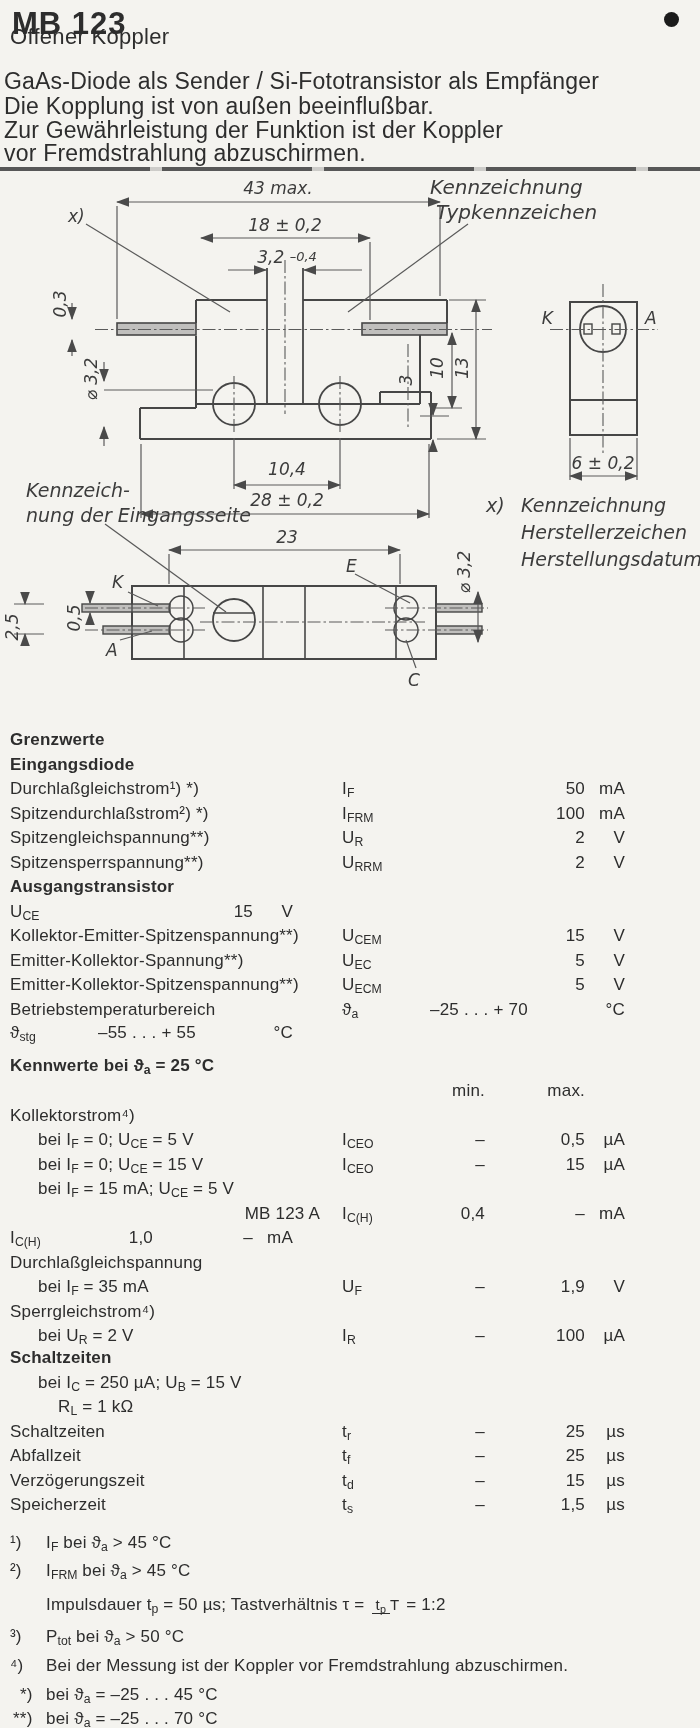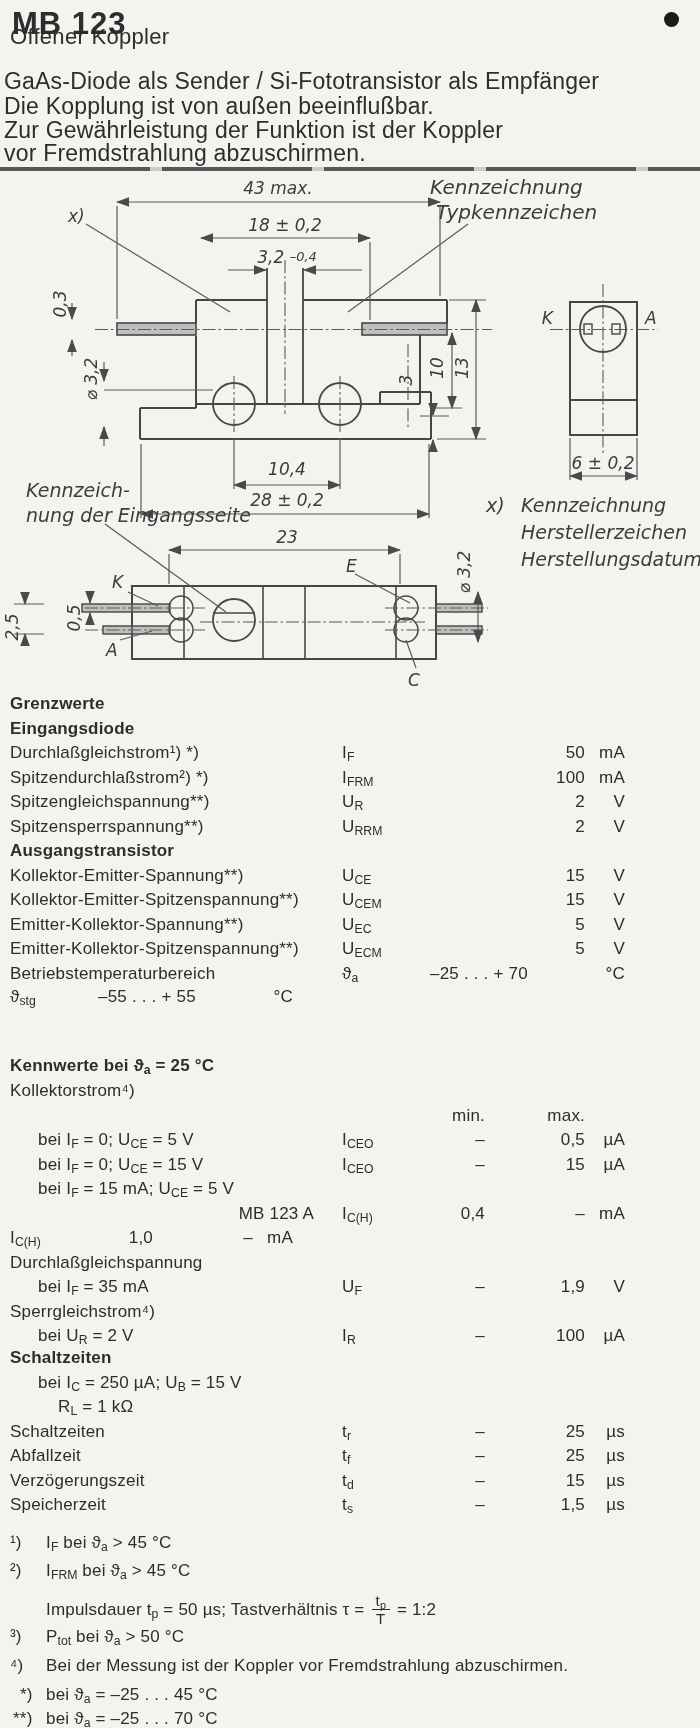--- a/index.html
+++ b/index.html
@@ -7,44 +7,44 @@
 body{position:relative;background:#f4f3ef;font-family:"Liberation Sans","DejaVu Sans",sans-serif;color:#2d2d2d;overflow:hidden}
 .abs{position:absolute}
 .product{left:12px;top:6px;font-size:31px;font-weight:bold;letter-spacing:1px}
 .dot{left:664px;top:12px;width:15px;height:15px;border-radius:50%;background:#1b1b1b}
 .title{left:10px;top:24px;font-size:22px;letter-spacing:.3px}
 .hline{left:4px;font-size:23px;letter-spacing:.2px;white-space:nowrap}
 .l1{top:68px}.l2{top:93px}.l3{top:117px}.l4{top:140px}
 .rule{left:0;top:167px;width:700px;height:4px;background:repeating-linear-gradient(90deg,#575757 0 150px,rgba(87,87,87,.25) 150px 162px)}
 .drw{left:0;top:172px}
 .tbl{position:absolute;left:10px;width:640px}
-.gr{top:692px}.kw{top:1052px}.sz{top:1346px}
+.gr{top:728px}.kw{top:1052px}.sz{top:1346px}
 .ft{position:absolute;left:10px;top:1528px;width:684px}
 .row{display:flex;height:24.5px;line-height:24.5px;font-size:17px;letter-spacing:.2px;white-space:nowrap}
 .rtall{height:auto;line-height:21px}
 .hrow{font-weight:bold}
 .cl{width:332px}
 .cs{width:88px}
 .cmid{width:155px;text-align:right}
 .crange{width:155px;text-align:left}
 .cmin{width:55px;text-align:right}
 .cmax{width:100px;text-align:right}
 .cu{width:40px;text-align:right}
 .ind{padding-left:28px}
 .ind2{padding-left:48px}
-.vr{text-align:right;padding-right:28px}
+.vr{text-align:right;padding-right:22px}
 sub{font-size:.72em;line-height:0;vertical-align:-.25em;letter-spacing:0}
 .fn{display:flex;font-size:17px;letter-spacing:.2px;white-space:nowrap}
 .fn .m{width:36px;flex:none}
 .h29{height:29px;line-height:29px}
 .h27{height:27px;line-height:27px}
 .h19{height:19px;line-height:19px}
-.f2b{height:38px;align-items:flex-start}
+.f2b{height:38px;align-items:flex-end}
 .f2b .t{display:flex;align-items:center}
-.frac{display:inline-flex;flex-direction:column;align-items:center;margin:8px 7px;line-height:1.15;font-size:15px}
+.frac{display:inline-flex;flex-direction:row;align-items:center;margin:8px 7px;line-height:1.15;font-size:15px}
 .frac .n{padding:0 4px;border-bottom:1.6px solid #2d2d2d}
 </style>
 </head>
 <body>
 
 <div class="abs product">MB 123</div>
 <div class="abs dot"></div>
 <div class="abs title">Offener Koppler</div>
 <div class="abs hline l1">GaAs-Diode als Sender / Si-Fototransistor als Empfänger</div>
 <div class="abs hline l2">Die Kopplung ist von außen beeinflußbar.</div>
@@ -212,21 +212,20 @@
     <div class="cs">U<sub>RRM</sub></div>
     <div class="cmid">2</div>
     <div class="cu">V</div>
   </div>
 
   <div class="row hrow">
       <div class="cl">Ausgangstransistor</div>
     </div>
 
   <div class="row">
-    <div class="cl">Kollektor-Emitter-Spannung**)</div>
     <div class="cs">U<sub>CE</sub></div>
     <div class="cmid">15</div>
     <div class="cu">V</div>
   </div>
   <div class="row">
     <div class="cl">Kollektor-Emitter-Spitzenspannung**)</div>
     <div class="cs">U<sub>CEM</sub></div>
     <div class="cmid">15</div>
     <div class="cu">V</div>
   </div>
@@ -252,31 +251,31 @@
   <div class="row rtall">
     <div class="cs">ϑ<sub>stg</sub></div>
     <div class="crange">–55 . . . + 55</div>
     <div class="cu">°C</div>
   </div>
 </div>
 
 <div class="tbl kw">
   <div class="row hrow h27">
       <div class="cl" style="width:420px">Kennwerte bei ϑ<sub>a</sub> = 25 °C</div>
-    </div>
-  <div class="row">
-      <div class="cl">Kollektorstrom⁴)</div>
     </div>
   <div class="row">
     <div class="cl"></div>
     <div class="cs"></div>
     <div class="cmin">min.</div>
     <div class="cmax">max.</div>
     <div class="cu"></div>
   </div>
+  <div class="row">
+      <div class="cl">Kollektorstrom⁴)</div>
+    </div>
 
   <div class="row">
     <div class="cl ind">bei I<sub>F</sub> = 0;  U<sub>CE</sub> = 5 V</div>
     <div class="cs">I<sub>CEO</sub></div>
     <div class="cmin">–</div>
     <div class="cmax">0,5</div>
     <div class="cu">µA</div>
   </div>
   <div class="row">
     <div class="cl ind">bei I<sub>F</sub> = 0;  U<sub>CE</sub> = 15 V</div>

